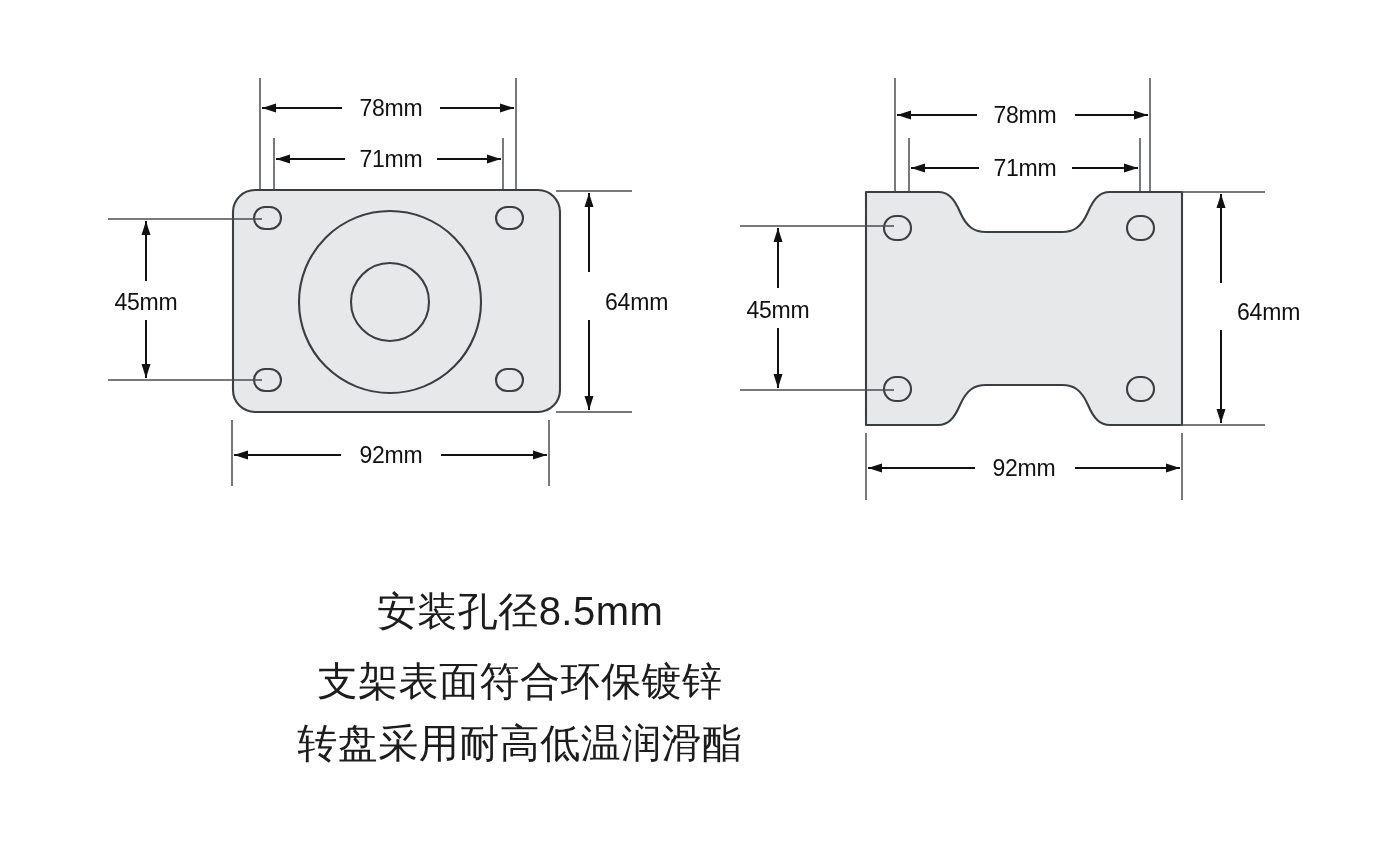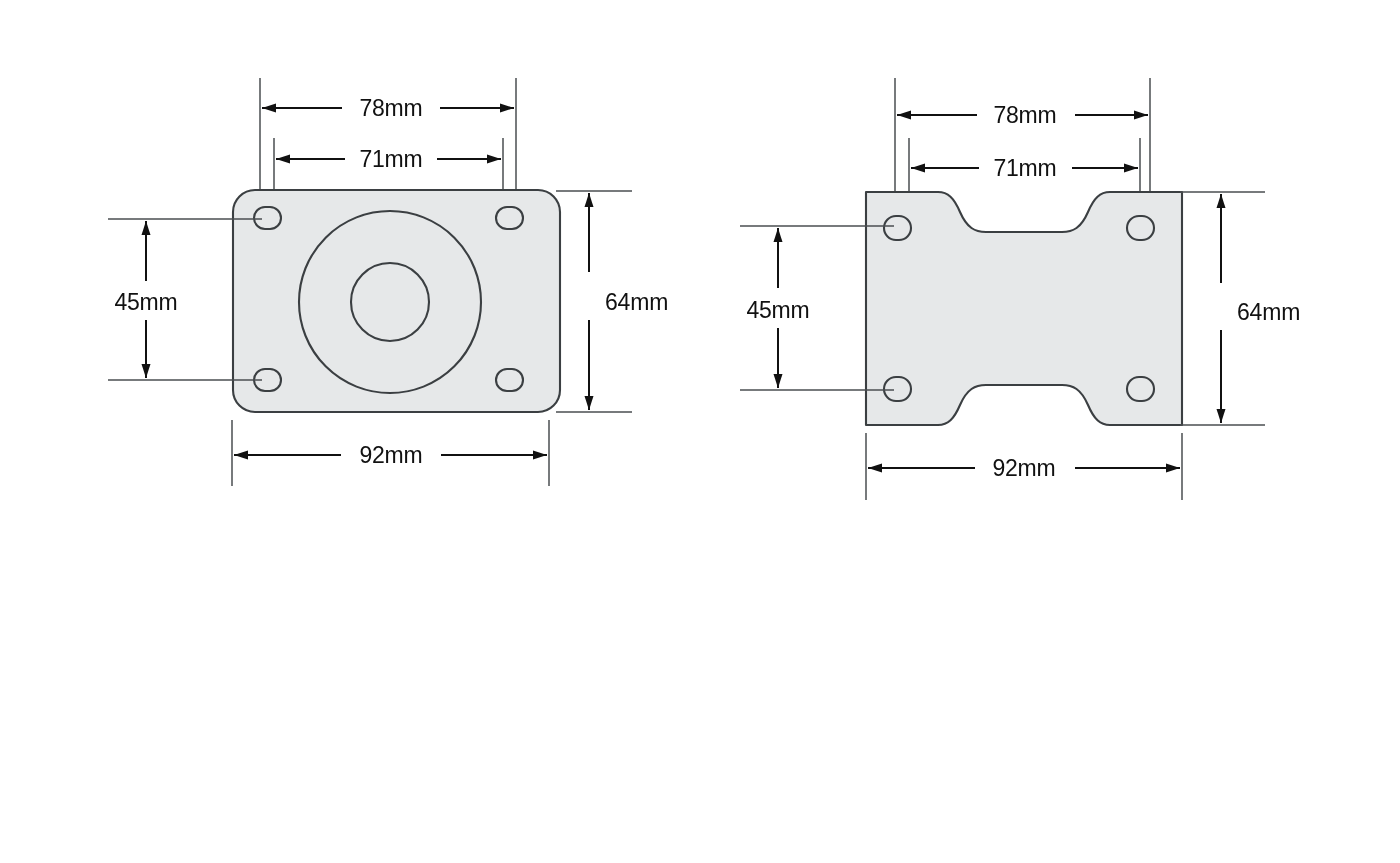--- a/index.html
+++ b/index.html
@@ -229,14 +229,19 @@
         <line class="ext-line" x1="1182" y1="433" x2="1182" y2="500"></line>
         <line class="dim-line" x1="868" y1="468" x2="975" y2="468"></line>
         <line class="dim-line" x1="1075" y1="468" x2="1180" y2="468"></line>
         <path d="M868,468 L882,463.5 L882,472.5 Z" fill="#111111"></path>
         <path d="M1180,468 L1166,463.5 L1166,472.5 Z" fill="#111111"></path>
         <text class="dim-text anchor-mid" x="1024" y="476">92mm</text>
       </g>
     </g>
   </svg>
 
+  <div id="notes-block">
+    <div class="note-line">安装孔径8.5mm</div>
+    <div class="note-line">支架表面符合环保镀锌</div>
+    <div class="note-line">转盘采用耐高低温润滑酯</div>
+  </div>
 
 </div>
 
 </body></html>

